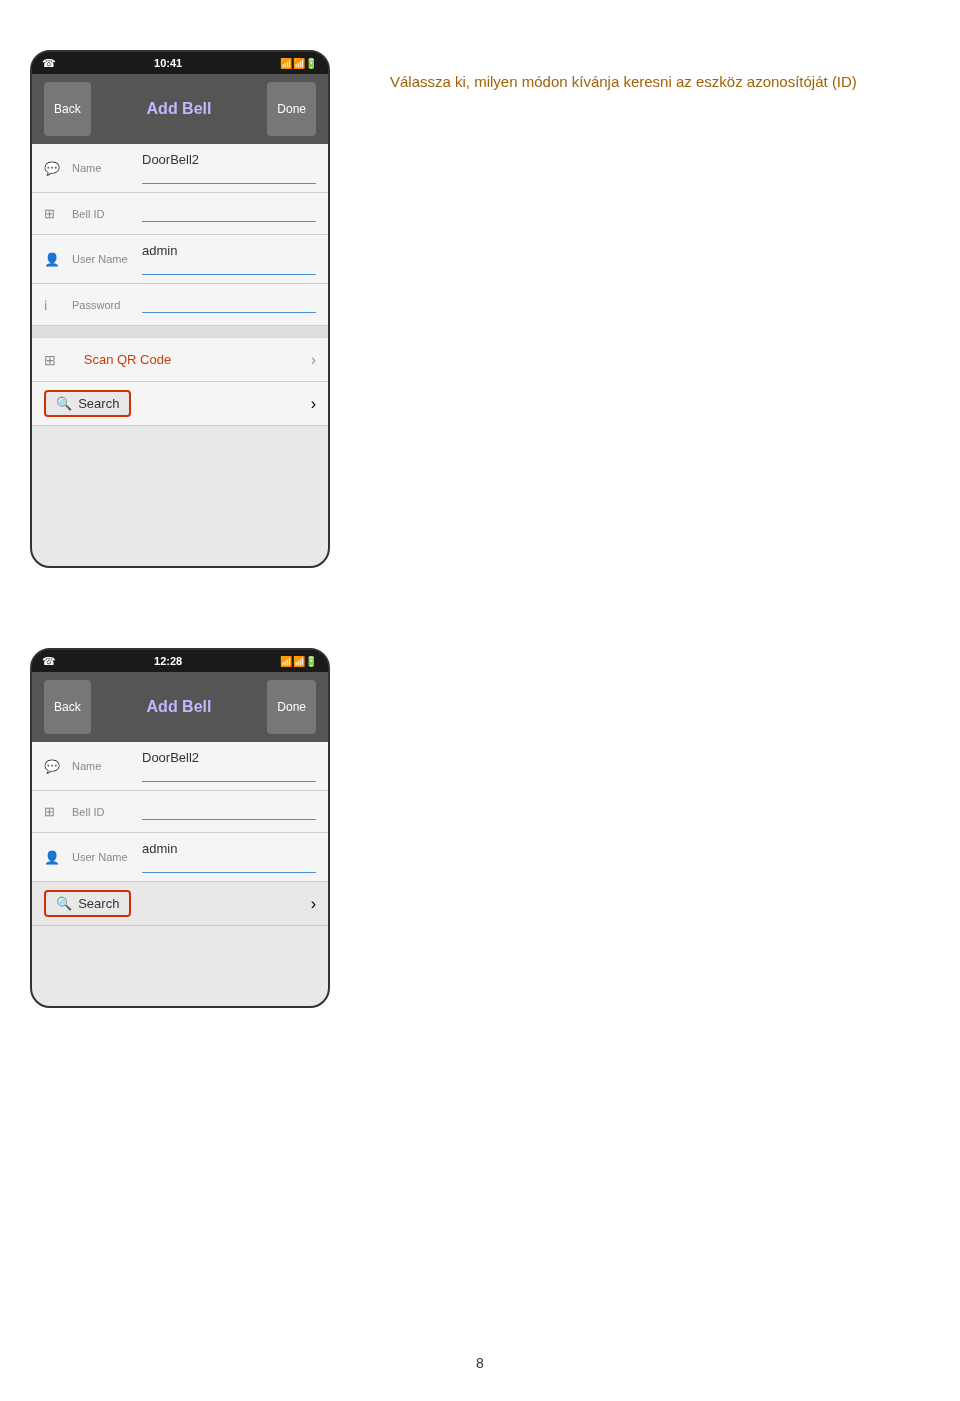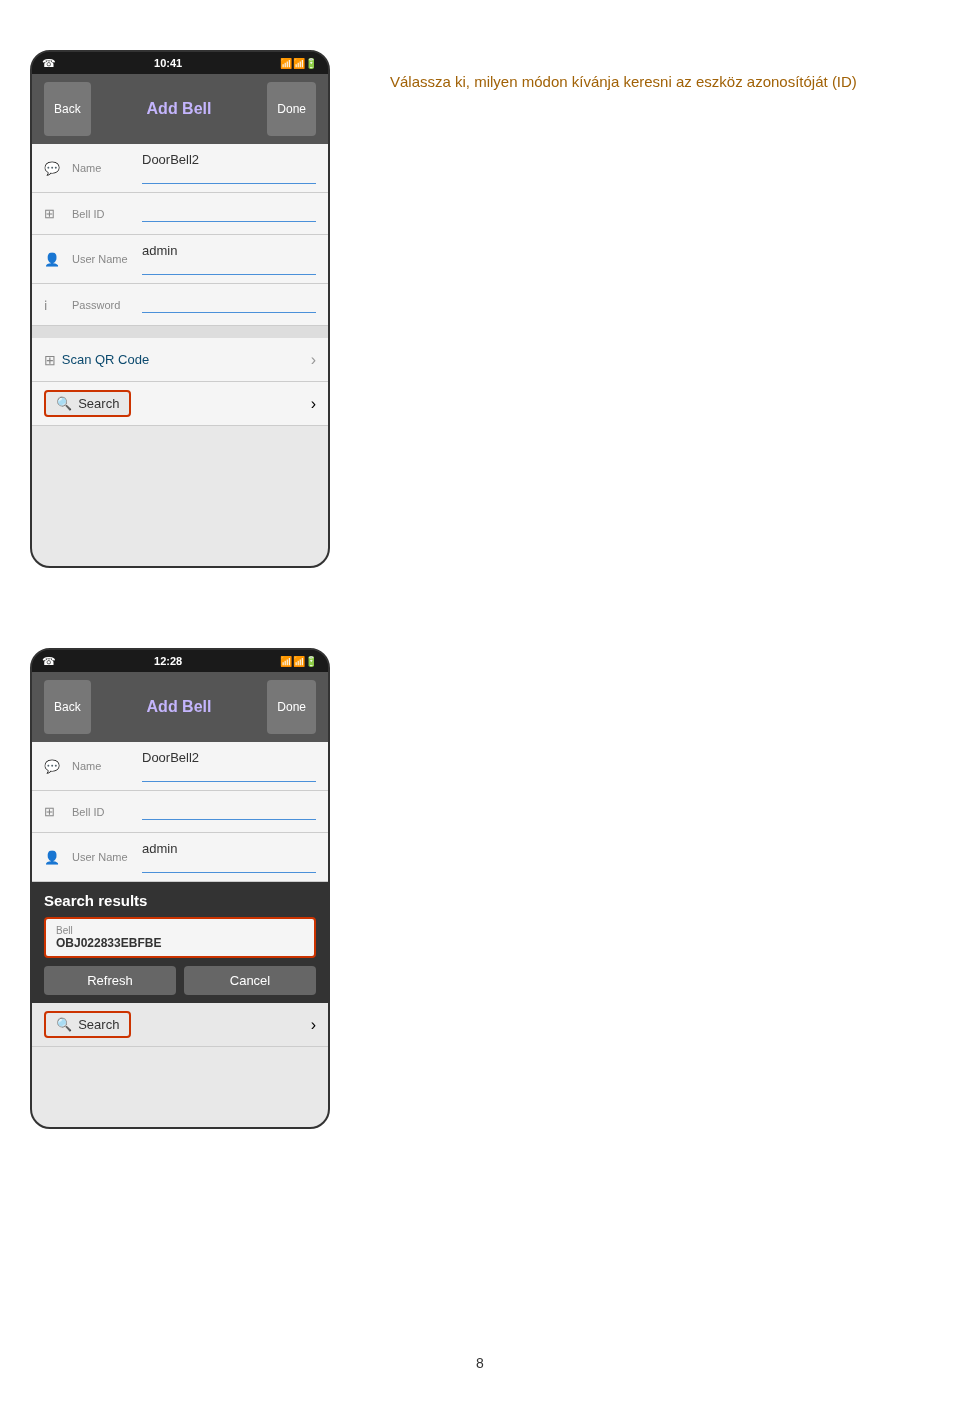--- a/index.html
+++ b/index.html
@@ -133,21 +133,22 @@
       display: flex;
       align-items: center;
       gap: 6px;
     }
     .action-row .action-icon {
       color: #888;
       font-size: 14px;
     }
     .action-row .action-label {
       font-size: 13px;
-      color: #0c4a6e;
+      color: #c2410c;
+      margin-left: 22px;
     }
     .action-row .chevron {
       color: #999;
       font-size: 16px;
     }
 
     
     .search-btn-row {
       background: #f5f5f5;
       border-bottom: 1px solid #ccc;
@@ -344,31 +345,20 @@
         <span class="field-label">Bell ID</span>
         <span class="field-value empty"></span>
       </div>
       <div class="form-row">
         <span class="field-icon">👤</span>
         <span class="field-label">User Name</span>
         <span class="field-value">admin</span>
       </div>
     </div>
 
-    <div class="search-results-panel">
-      <div class="search-results-title">Search results</div>
-      <div class="result-item">
-        <div class="result-label">Bell</div>
-        <div class="result-value">OBJ022833EBFBE</div>
-      </div>
-      <div class="result-actions">
-        <button class="act-btn">Refresh</button>
-        <button class="act-btn">Cancel</button>
-      </div>
-    </div>
 
     <div class="search-btn-row" style="background:#e8e8e8;">
       <div class="search-btn-inner">
         <span class="icon">🔍</span>
         <span class="label">Search</span>
       </div>
       <span class="chevron">›</span>
     </div>
 
     <div style="height: 80px; background: #e8e8e8;"></div>

